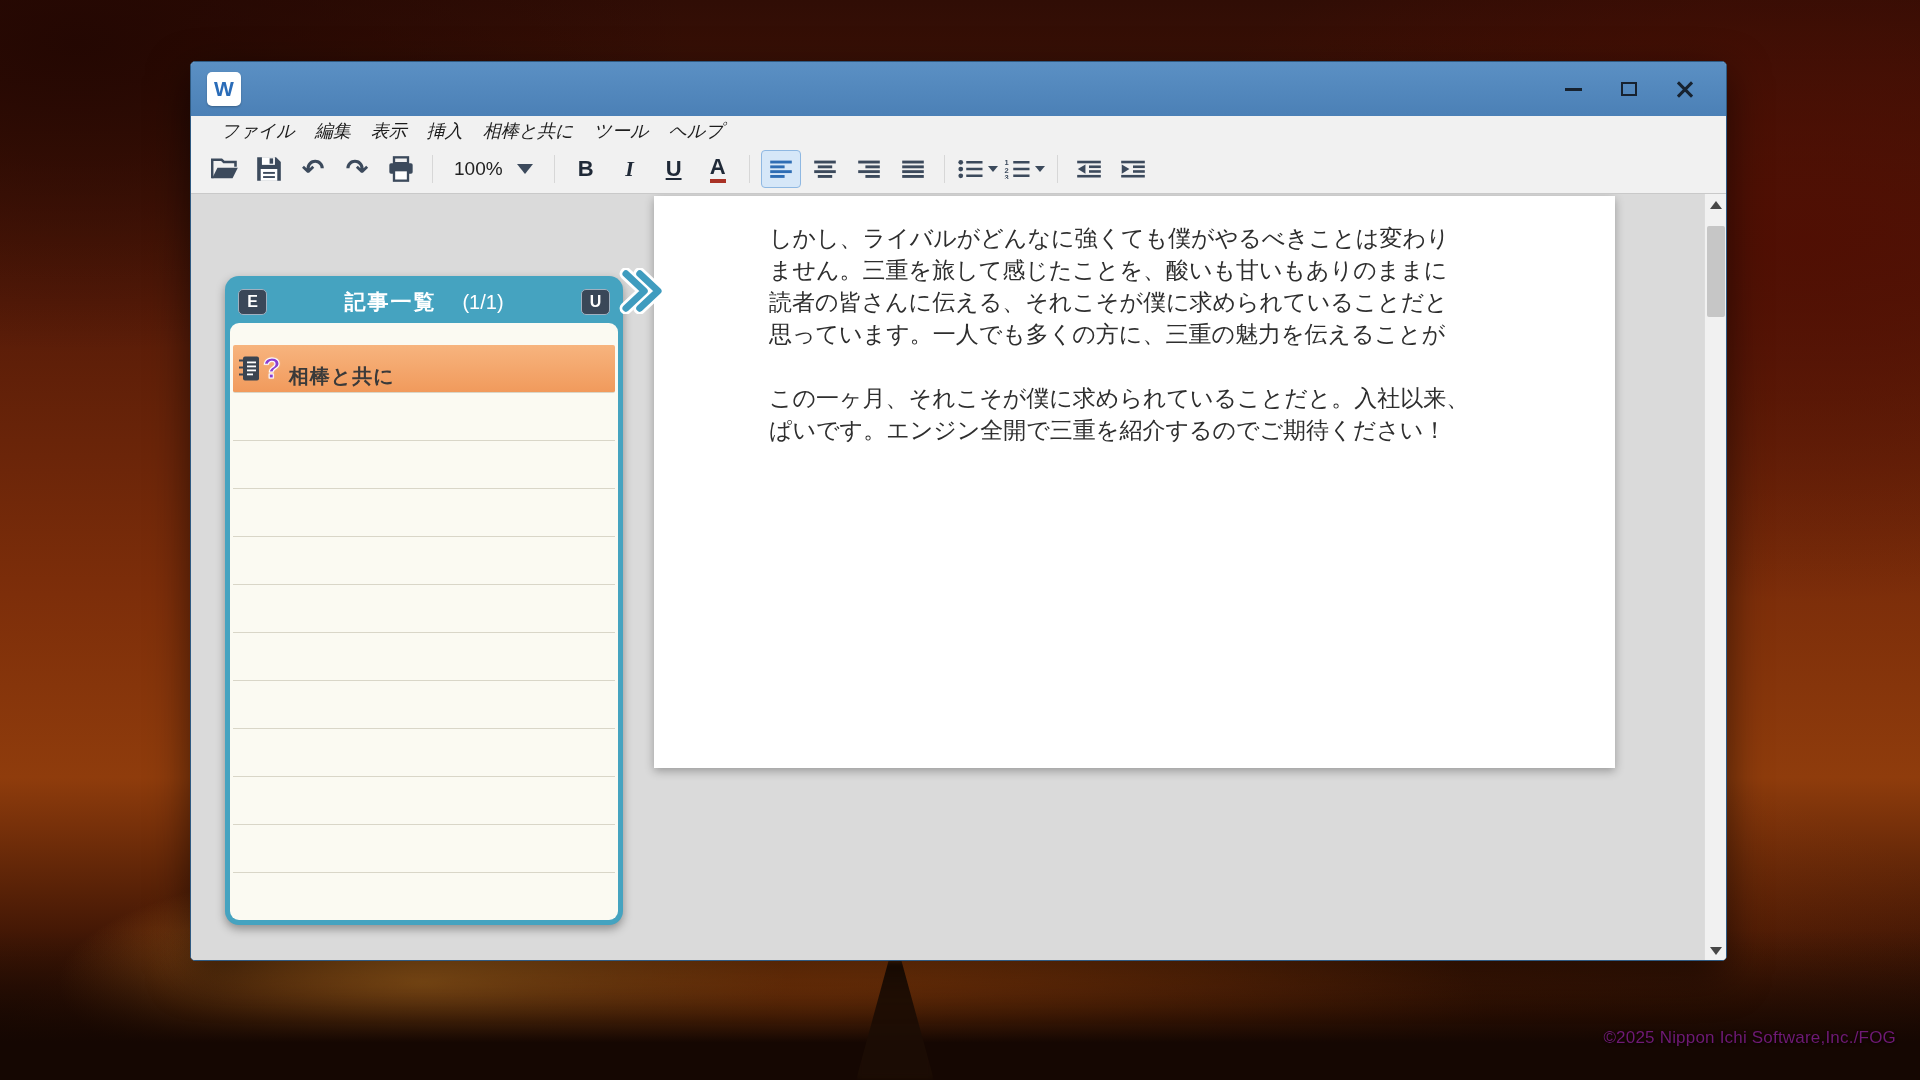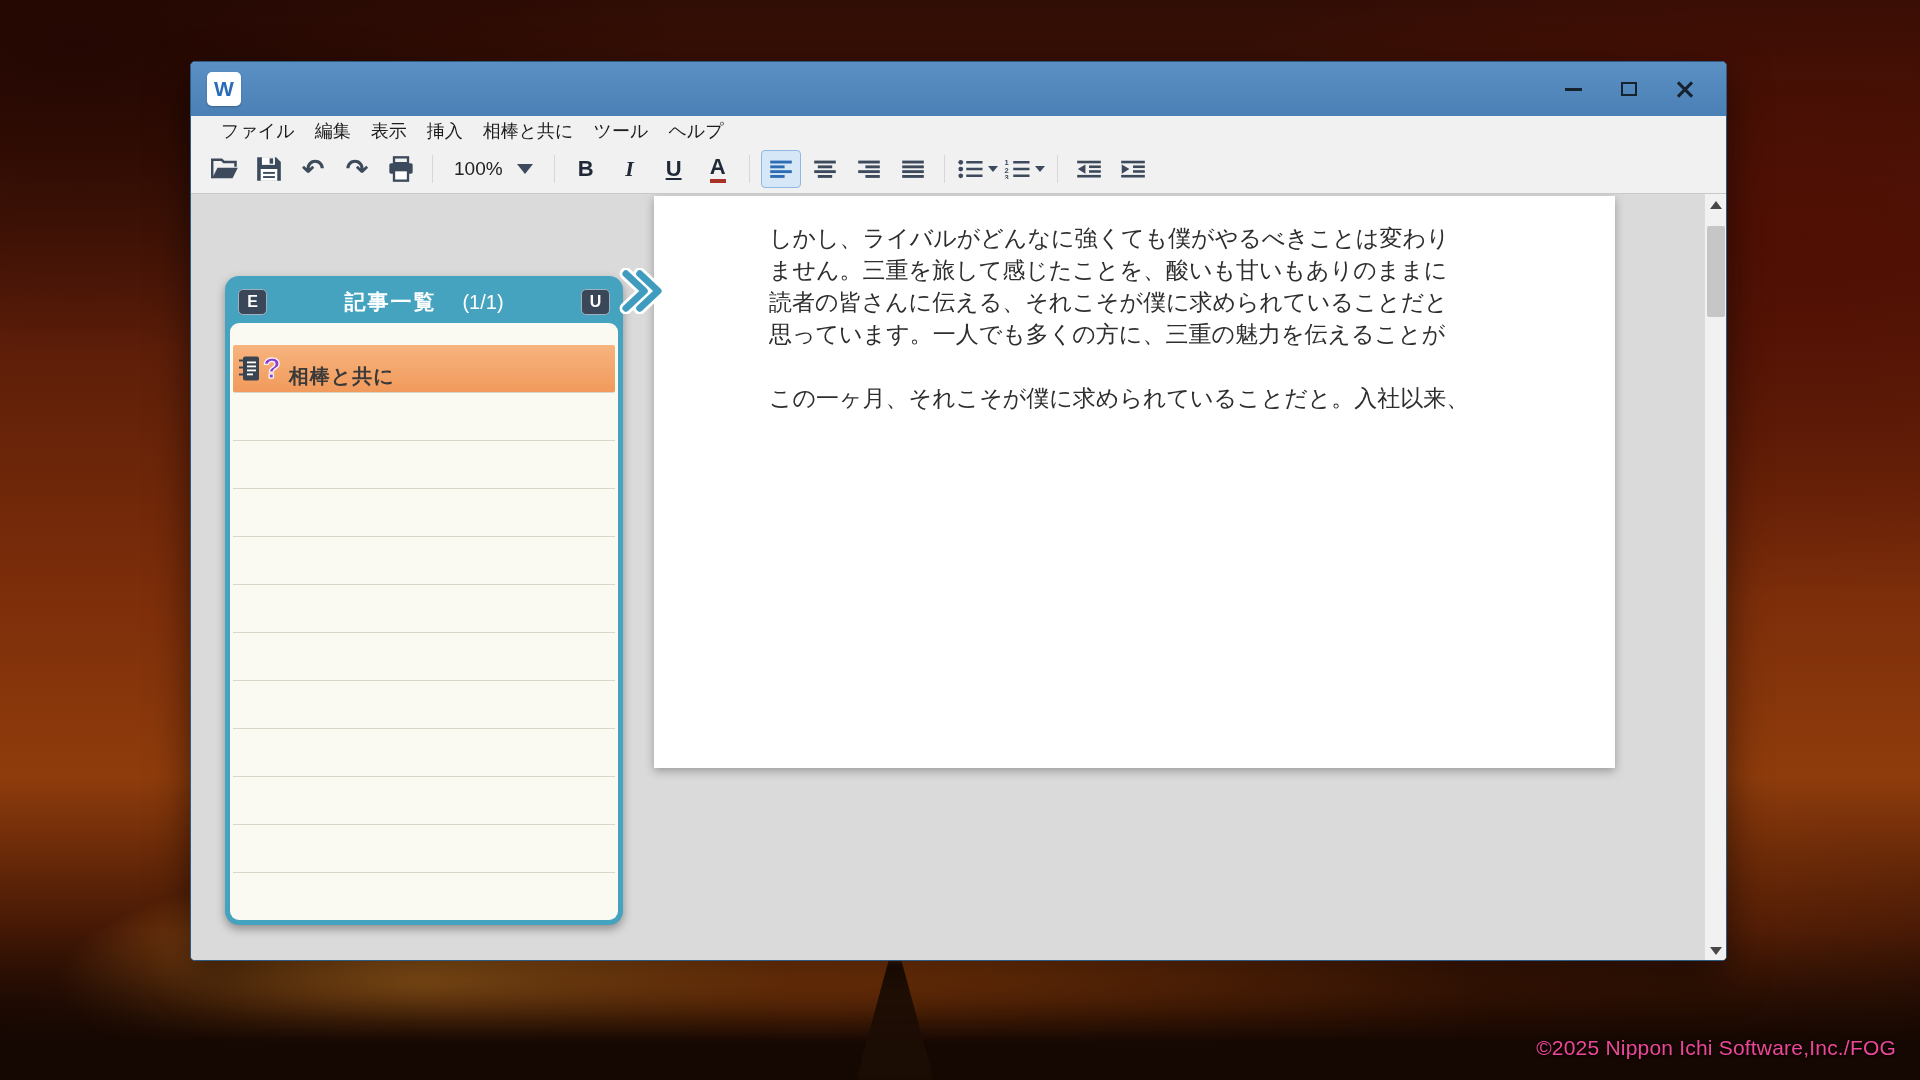--- a/index.html
+++ b/index.html
@@ -48,21 +48,21 @@
     content:""; position:absolute; left:-1px; top:7.5px; width:20px; height:3px; background:#17222f;
   }
   .close-glyph::before { transform:rotate(45deg); }
   .close-glyph::after  { transform:rotate(-45deg); }
 
   
   .menubar {
     height:29px; background:#f1f1f1; display:flex; align-items:center;
     padding-left:24px; gap:8px; font-size:18px; color:#1d1d1d;
   }
-  .menu-item { padding:0 6px; cursor:default; }
+  .menu-item { padding:0 6px; cursor:default;font-style:italic; }
 
   
   .toolbar {
     height:49px; background:#f1f1f1; display:flex; align-items:center;
     padding-left:14px; gap:4px; border-bottom:1px solid #c9c9c9;
   }
   .tbtn {
     min-width:40px; height:38px; display:flex; align-items:center; justify-content:center;
     border:1px solid transparent; border-radius:4px; cursor:pointer; color:#1f2937;
   }
@@ -125,21 +125,21 @@
     font-size:29px; font-weight:800; color:#8a3fd0; margin-left:2px; line-height:1;
     -webkit-text-stroke:1px #fff;
     text-shadow:0 0 2px #fff;
   }
   .item-label { font-size:20px; font-weight:600; color:#3a3a3a; margin-left:8px; letter-spacing:1px;margin-top:16px; }
 
   .panel-chevron { position:absolute; left:428px; top:74px; width:46px; height:46px; cursor:pointer; }
 
   
   .copyright {
-    position:absolute; right:24px; bottom:20px; color:#ec4899; font-size:21px;
+    position:absolute; right:24px; bottom:32px; color:#701a75; font-size:17px;
     text-shadow:0 1px 3px rgba(0,0,0,.8); letter-spacing:.2px;
   }
 </style>
 </head>
 <body>
 
 <div class="scene">
   <div class="scene-bottom-shadow"></div>
   <div class="tent-pole"></div>
 </div>
@@ -329,20 +329,21 @@
     <div class="page">
       <div class="doc">
           <div class="para">
             <div class="line">しかし、ライバルがどんなに強くても僕がやるべきことは変わり</div>
             <div class="line">ません。三重を旅して感じたことを、酸いも甘いもありのままに</div>
             <div class="line">読者の皆さんに伝える、それこそが僕に求められていることだと</div>
             <div class="line">思っています。一人でも多くの方に、三重の魅力を伝えることが</div>
           </div>
           <div class="para">
             <div class="line">この一ヶ月、それこそが僕に求められていることだと。入社以来、</div>
+            <div class="line">ぱいです。エンジン全開で三重を紹介するのでご期待ください！</div>
           </div>
         </div>
     </div>
 
     <div class="panel">
       <div class="panel-header">
         <span class="key-badge">E</span>
         <span class="ph-spacer"></span>
         <span class="panel-title">記事一覧</span>
         <span class="panel-page">(1/1)</span>

